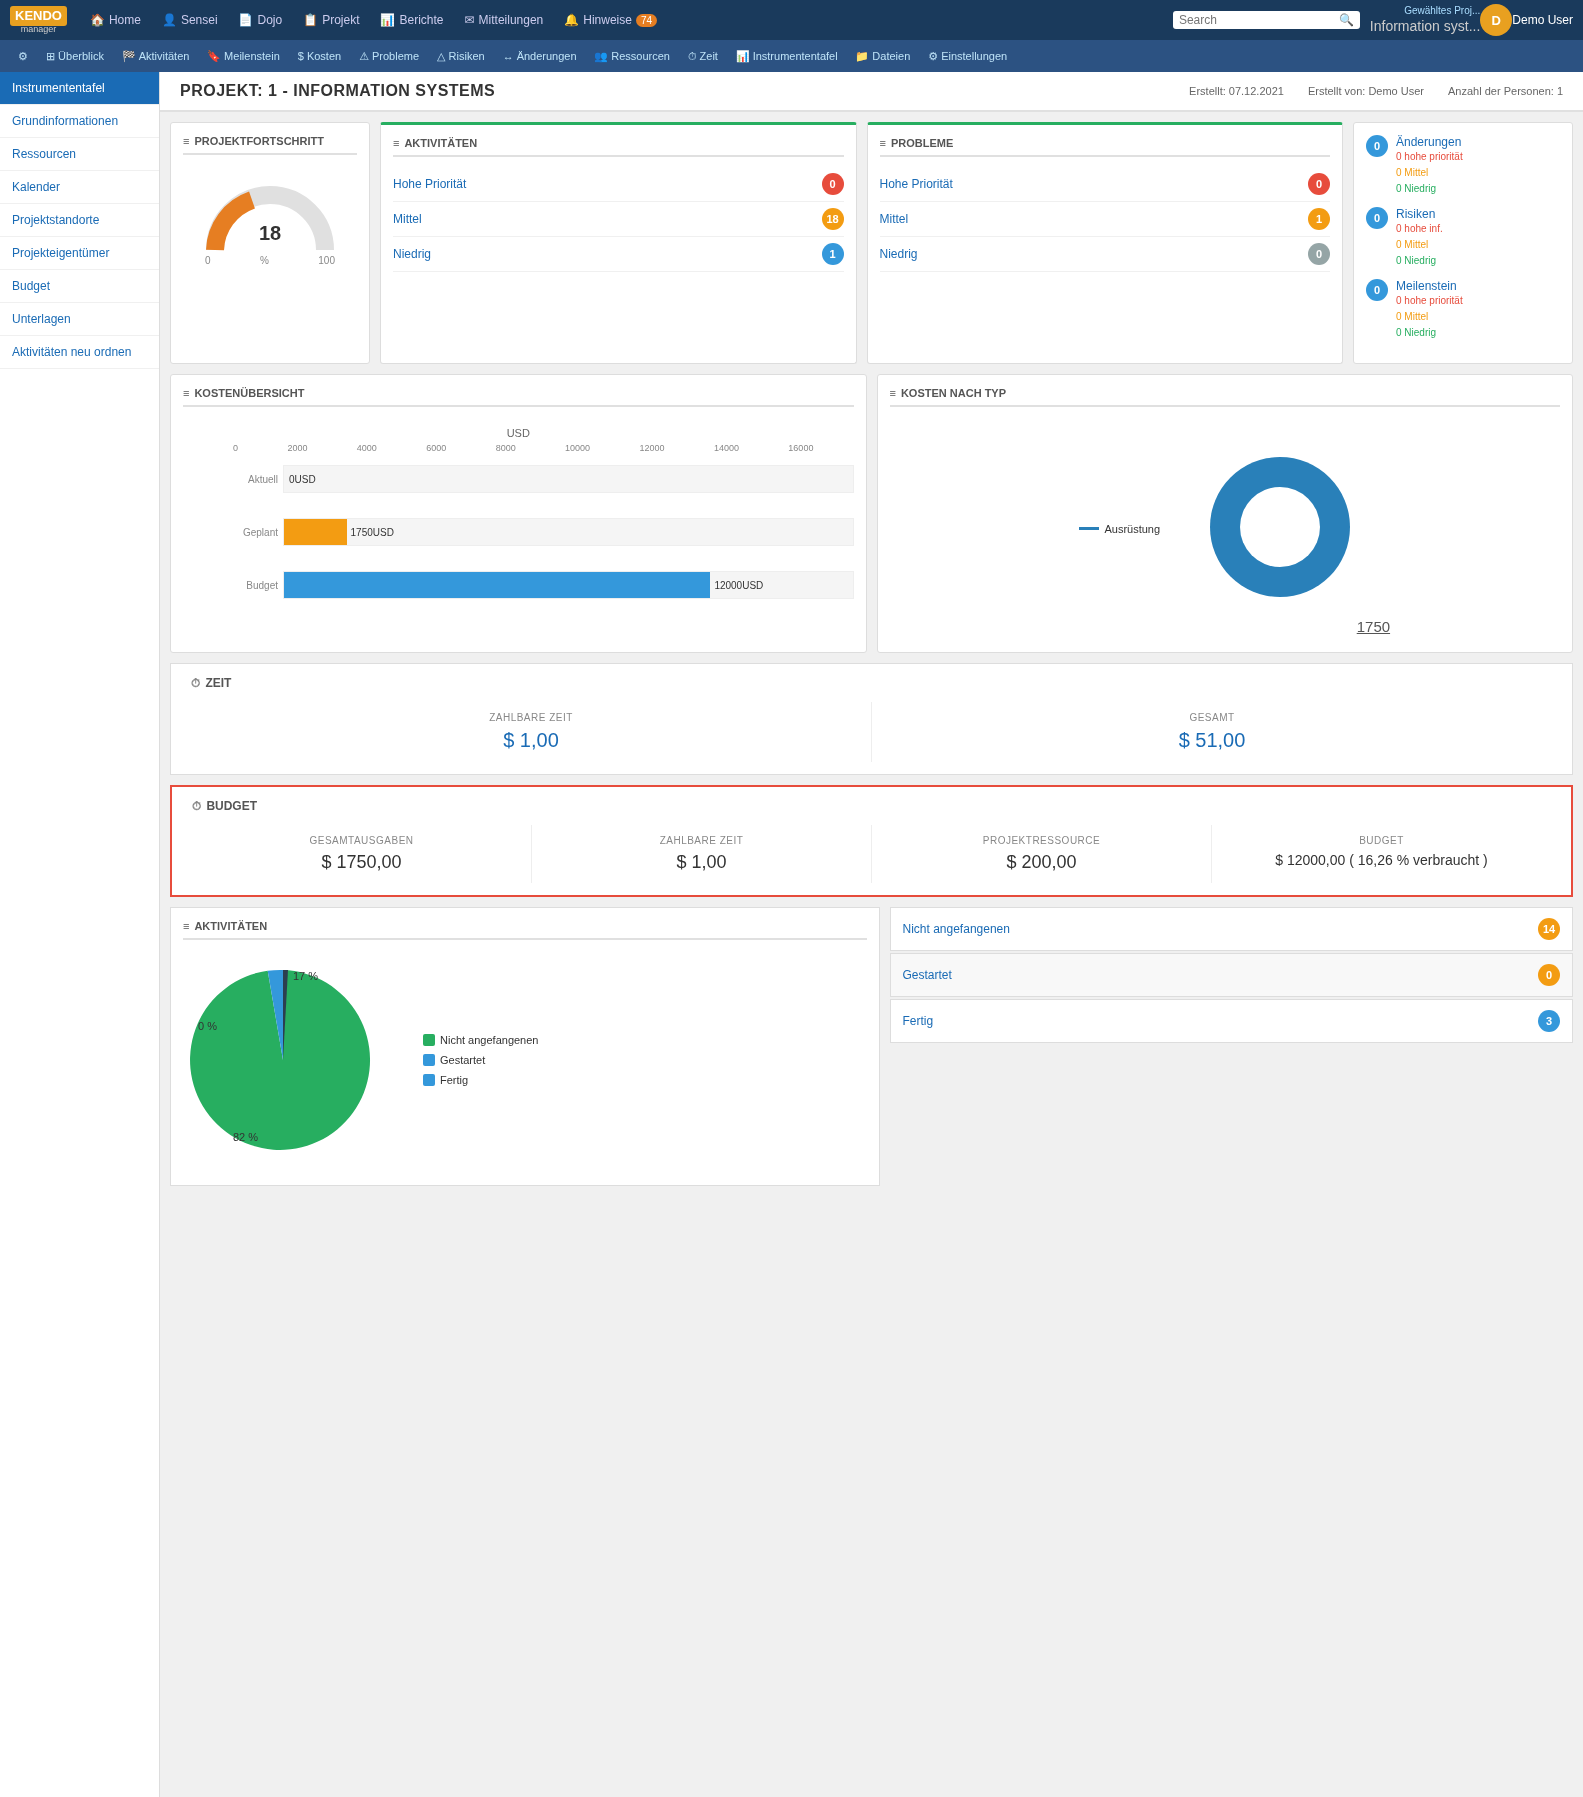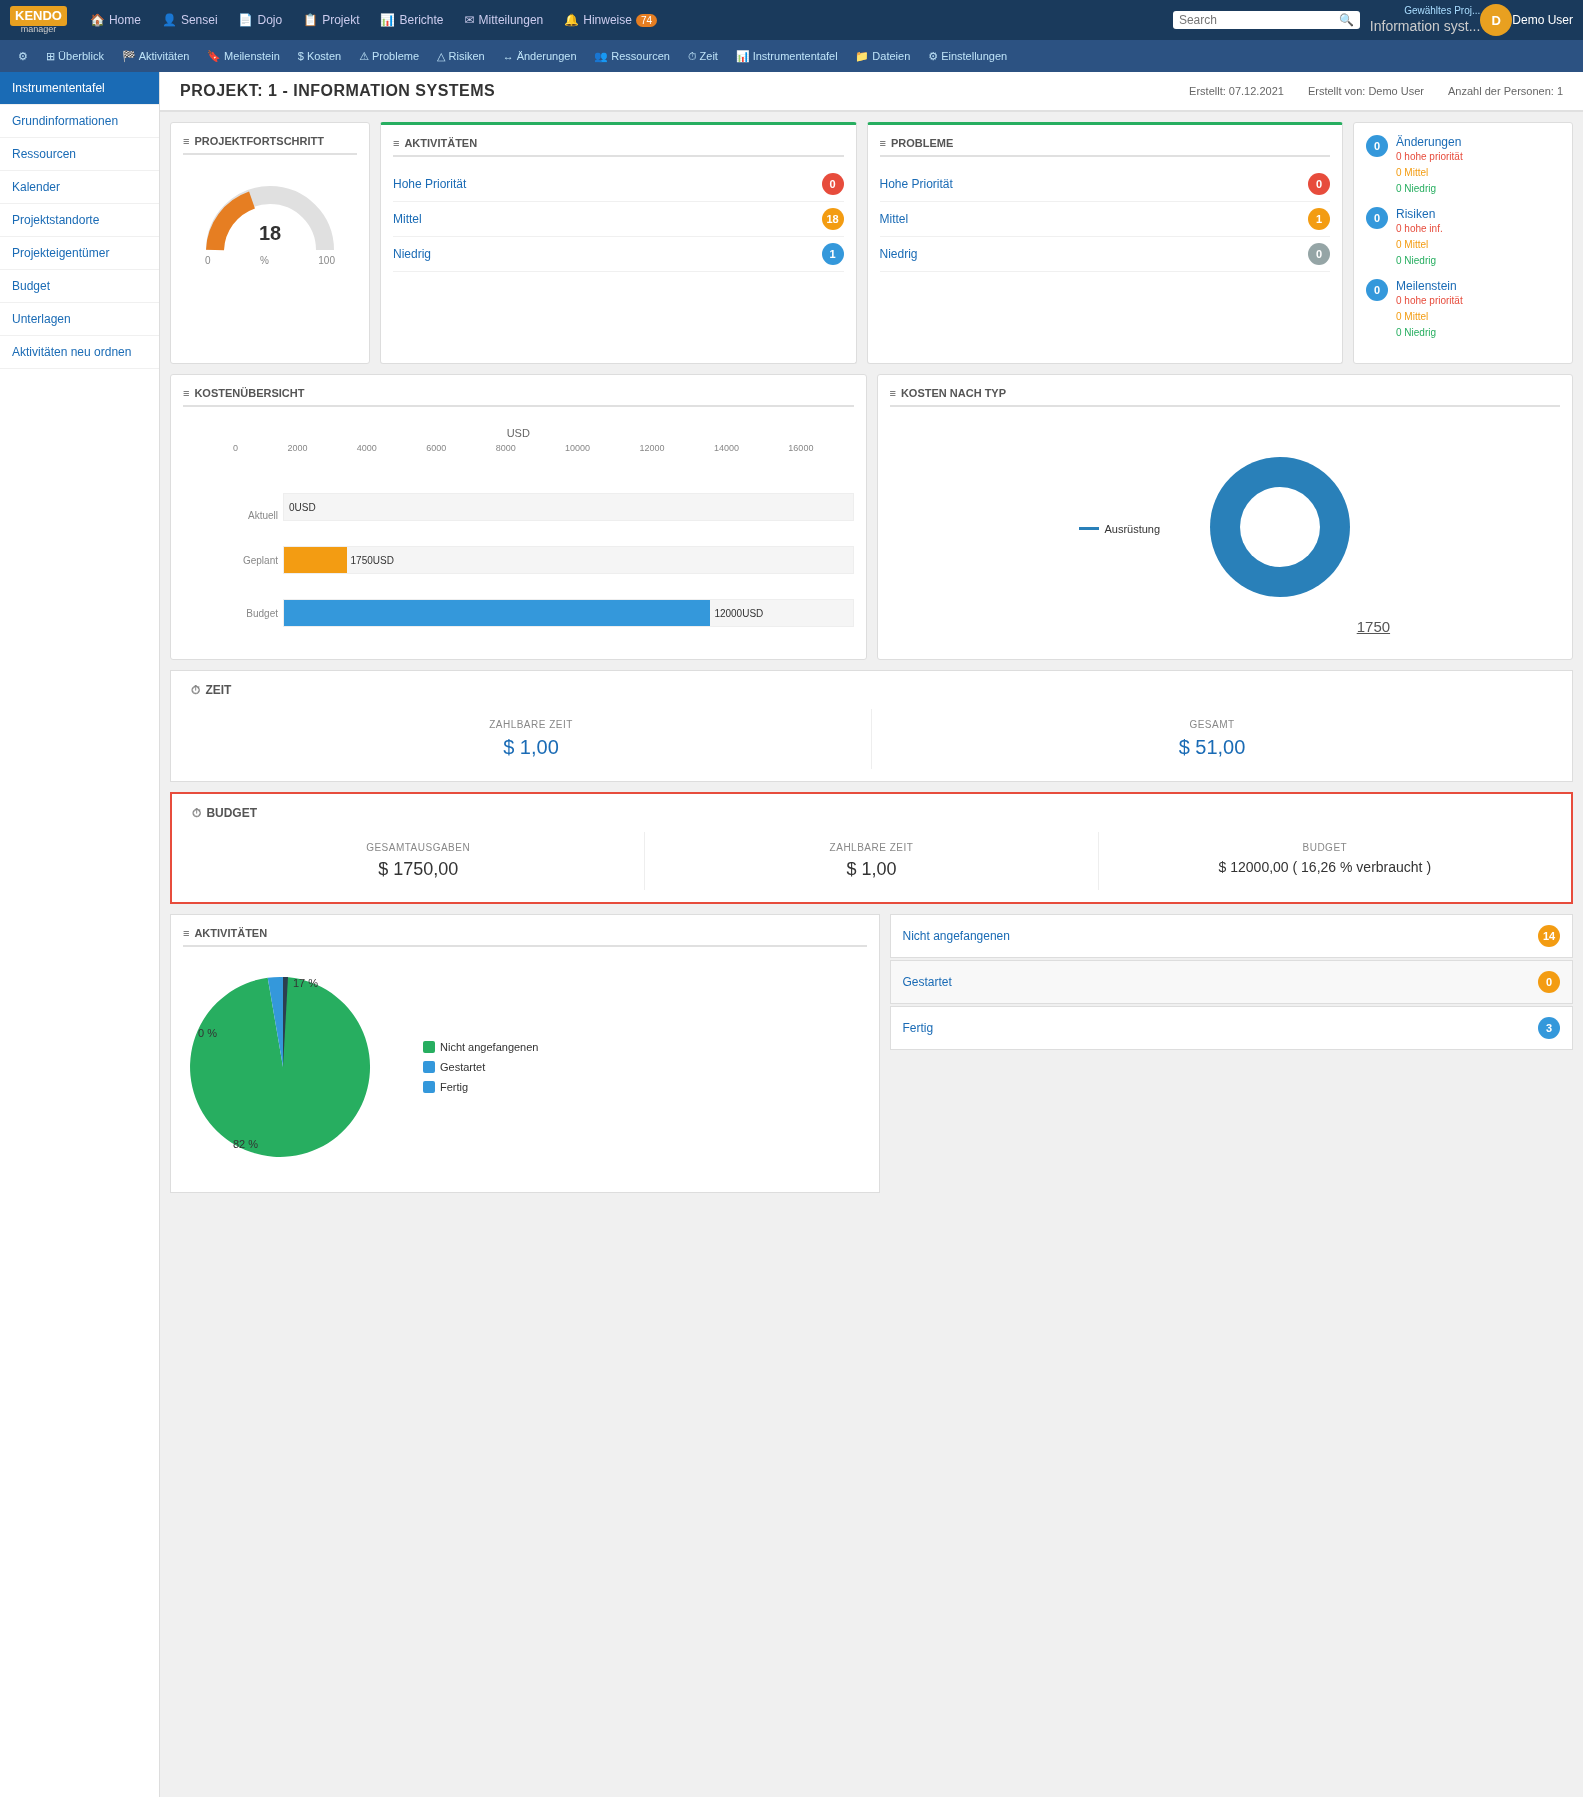--- a/index.html
+++ b/index.html
@@ -640,21 +640,21 @@
                 <span>4000</span>
                 <span>6000</span>
                 <span>8000</span>
                 <span>10000</span>
                 <span>12000</span>
                 <span>14000</span>
                 <span>16000</span>
             </div>
             <div style="padding: 10px 0 10px 50px; position:relative;">
 
-              <div style="display:flex;align-items:flex-end;margin-bottom:25px;margin-top:28px;">
+              <div style="display:flex;align-items:center;margin-bottom:25px;">
                 <div style="width:45px;text-align:right;font-size:10px;color:#888;margin-right:5px;">Aktuell</div>
                 <div style="flex:1;height:28px;background:#f5f5f5;border:1px solid #eee;position:relative;">
                   <div style="width:0%;height:100%;background:#95a5a6;position:absolute;left:0;top:0;"></div>
                   <span style="position:absolute;left:5px;top:50%;transform:translateY(-50%);font-size:10px;">0USD</span>
                 </div>
               </div>
 
               <div style="display:flex;align-items:center;margin-bottom:25px;">
                 <div style="width:45px;text-align:right;font-size:10px;color:#888;margin-right:5px;">Geplant</div>
                 <div style="flex:1;height:28px;background:#f5f5f5;border:1px solid #eee;position:relative;">
@@ -723,20 +723,24 @@
           <span>BUDGET</span>
         </div>
         <div class="budget-values">
           <div class="budget-item">
             <div class="budget-label">GESAMTAUSGABEN</div>
             <div class="budget-value">$ 1750,00</div>
           </div>
           <div class="budget-item">
             <div class="budget-label">ZAHLBARE ZEIT</div>
             <div class="budget-value">$ 1,00</div>
+          </div>
+          <div class="budget-item">
+            <div class="budget-label">PROJEKTRESSOURCE</div>
+            <div class="budget-value">$ 200,00</div>
           </div>
           <div class="budget-item">
             <div class="budget-label">BUDGET</div>
             <div class="budget-value" style="font-size:14px;">$ 12000,00 ( 16,26 % verbraucht )</div>
           </div>
         </div>
       </div>
 
       <div class="bottom-row">
 

